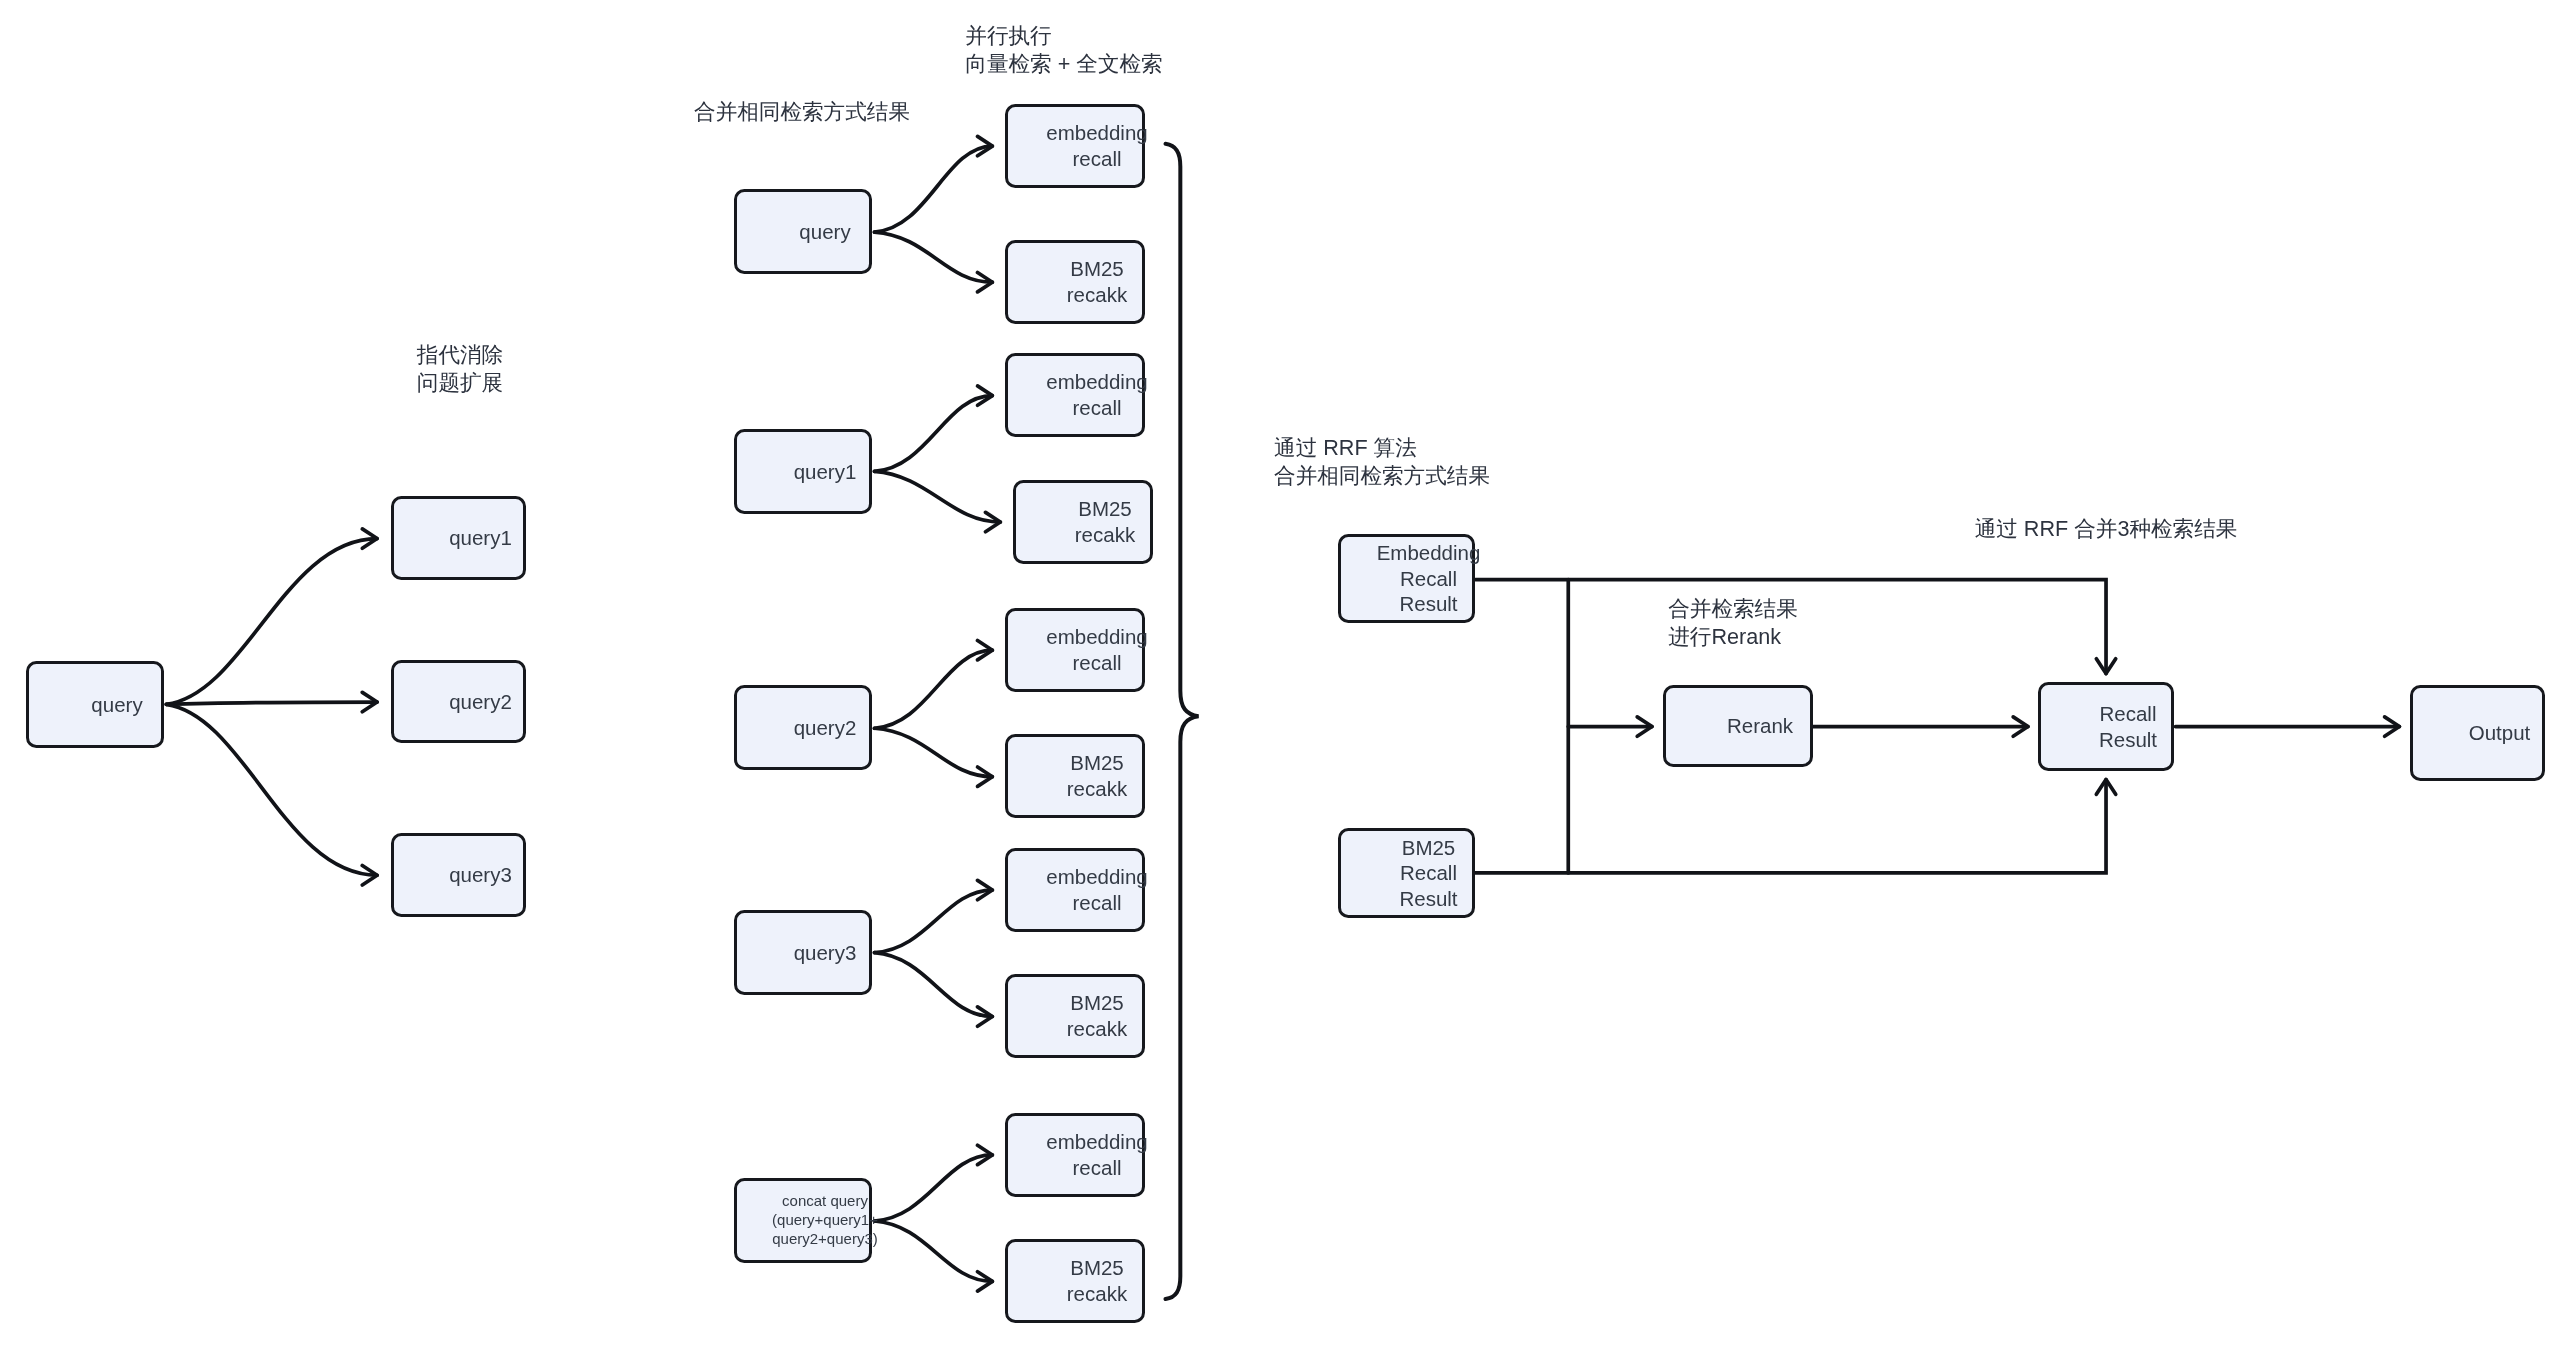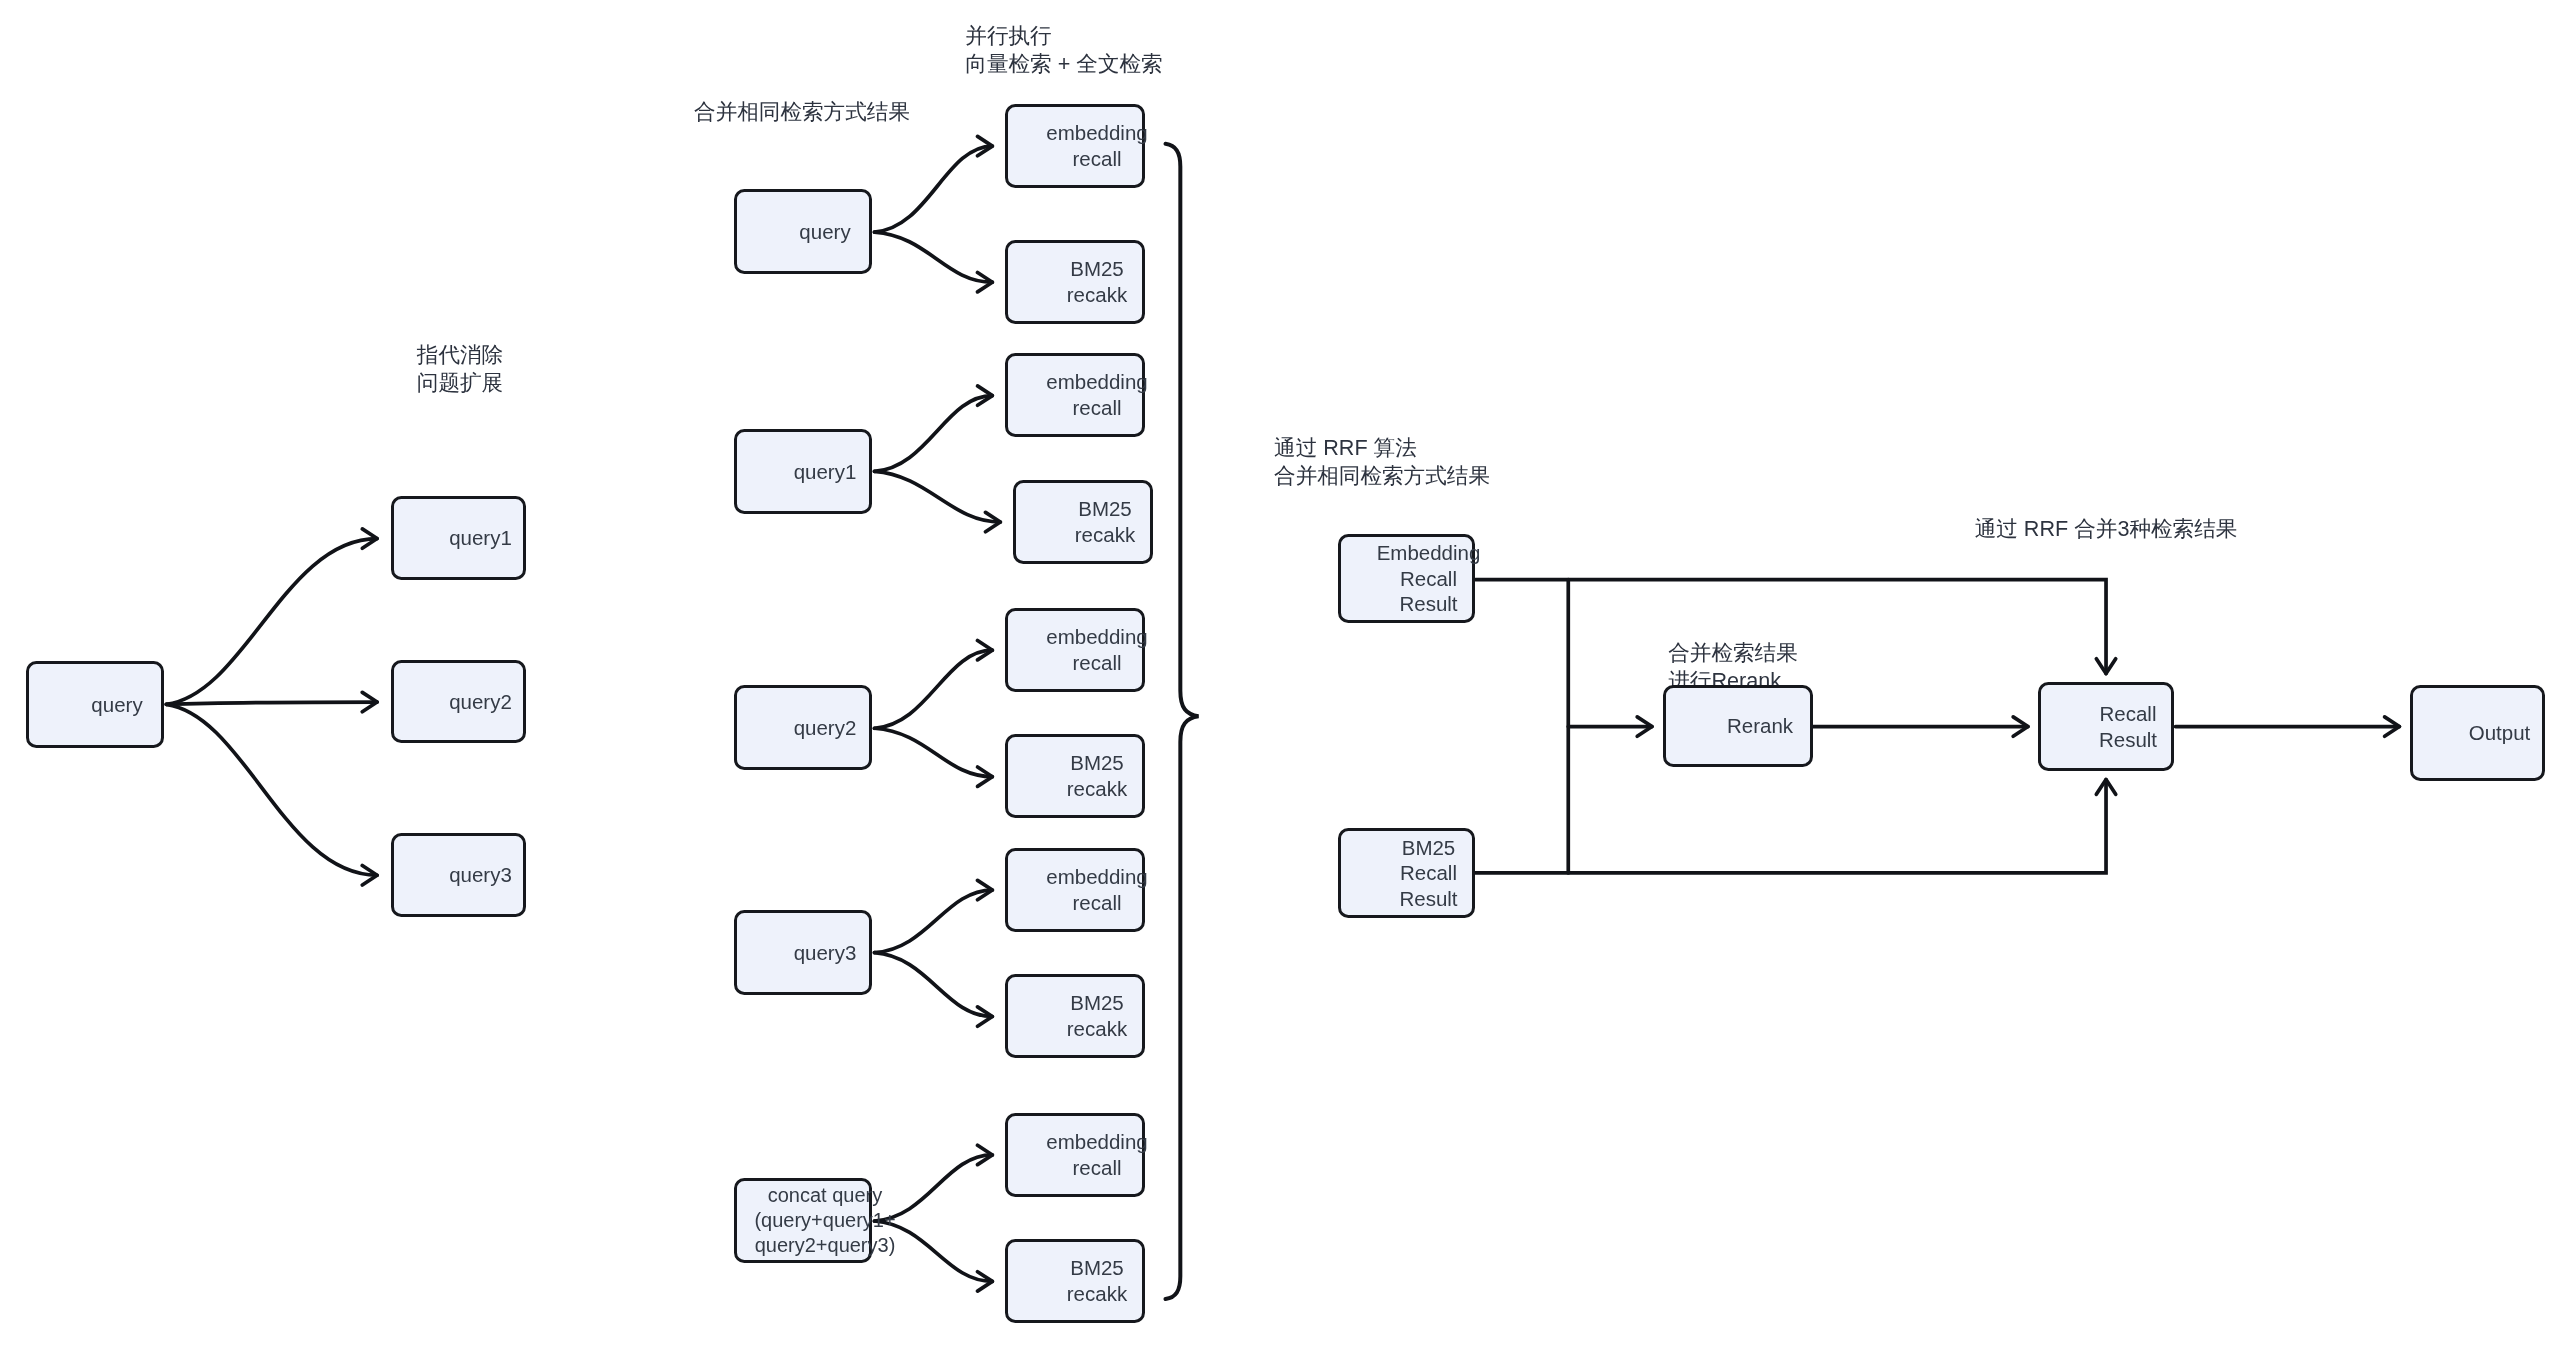--- a/index.html
+++ b/index.html
@@ -11,21 +11,21 @@
     box-sizing:border-box;
     background:#eef2fb;
     border:3.4px solid #16181d;
     border-radius:10.3px;
     display:flex;align-items:center;justify-content:center;
     text-align:center;
     font-size:20.5px;line-height:1.25;color:#343b46;
     white-space:pre-line;
     padding-left:44px;
   }
-  .node.small-text{font-size:20px;}
+  .node.small-text{font-size:15px;}
   .label{
     position:absolute;
     transform:translate(-50%,-50%);
     font-size:21.6px;line-height:1.3;color:#2d333f;
     white-space:pre-line;
   }
 </style>
 </head>
 <body>
 
@@ -82,21 +82,21 @@
   </svg>
 
   <div class="label" style="left:460px;top:369px">指代消除
 问题扩展</div>
   <div class="label" style="left:802px;top:112px">合并相同检索方式结果</div>
   <div class="label" style="left:1064px;top:50px">并行执行
 向量检索 + 全文检索</div>
   <div class="label" style="left:1382px;top:462px">通过 RRF 算法
 合并相同检索方式结果</div>
   <div class="label" style="left:2106px;top:529px">通过 RRF 合并3种检索结果</div>
-  <div class="label" style="left:1733px;top:667px">合并检索结果
+  <div class="label" style="left:1733px;top:623px">合并检索结果
 进行Rerank</div>
 
   <div class="node" style="left:26px;top:661px;width:138px;height:87px">query</div>
   <div class="node" style="left:391px;top:496px;width:135px;height:84px">query1</div>
   <div class="node" style="left:391px;top:660px;width:135px;height:83px">query2</div>
   <div class="node" style="left:391px;top:833px;width:135px;height:84px">query3</div>
 
   <div class="node" style="left:734px;top:189px;width:138px;height:85px">query</div>
   <div class="node" style="left:1005px;top:104px;width:140px;height:84px">embedding
 recall</div>

